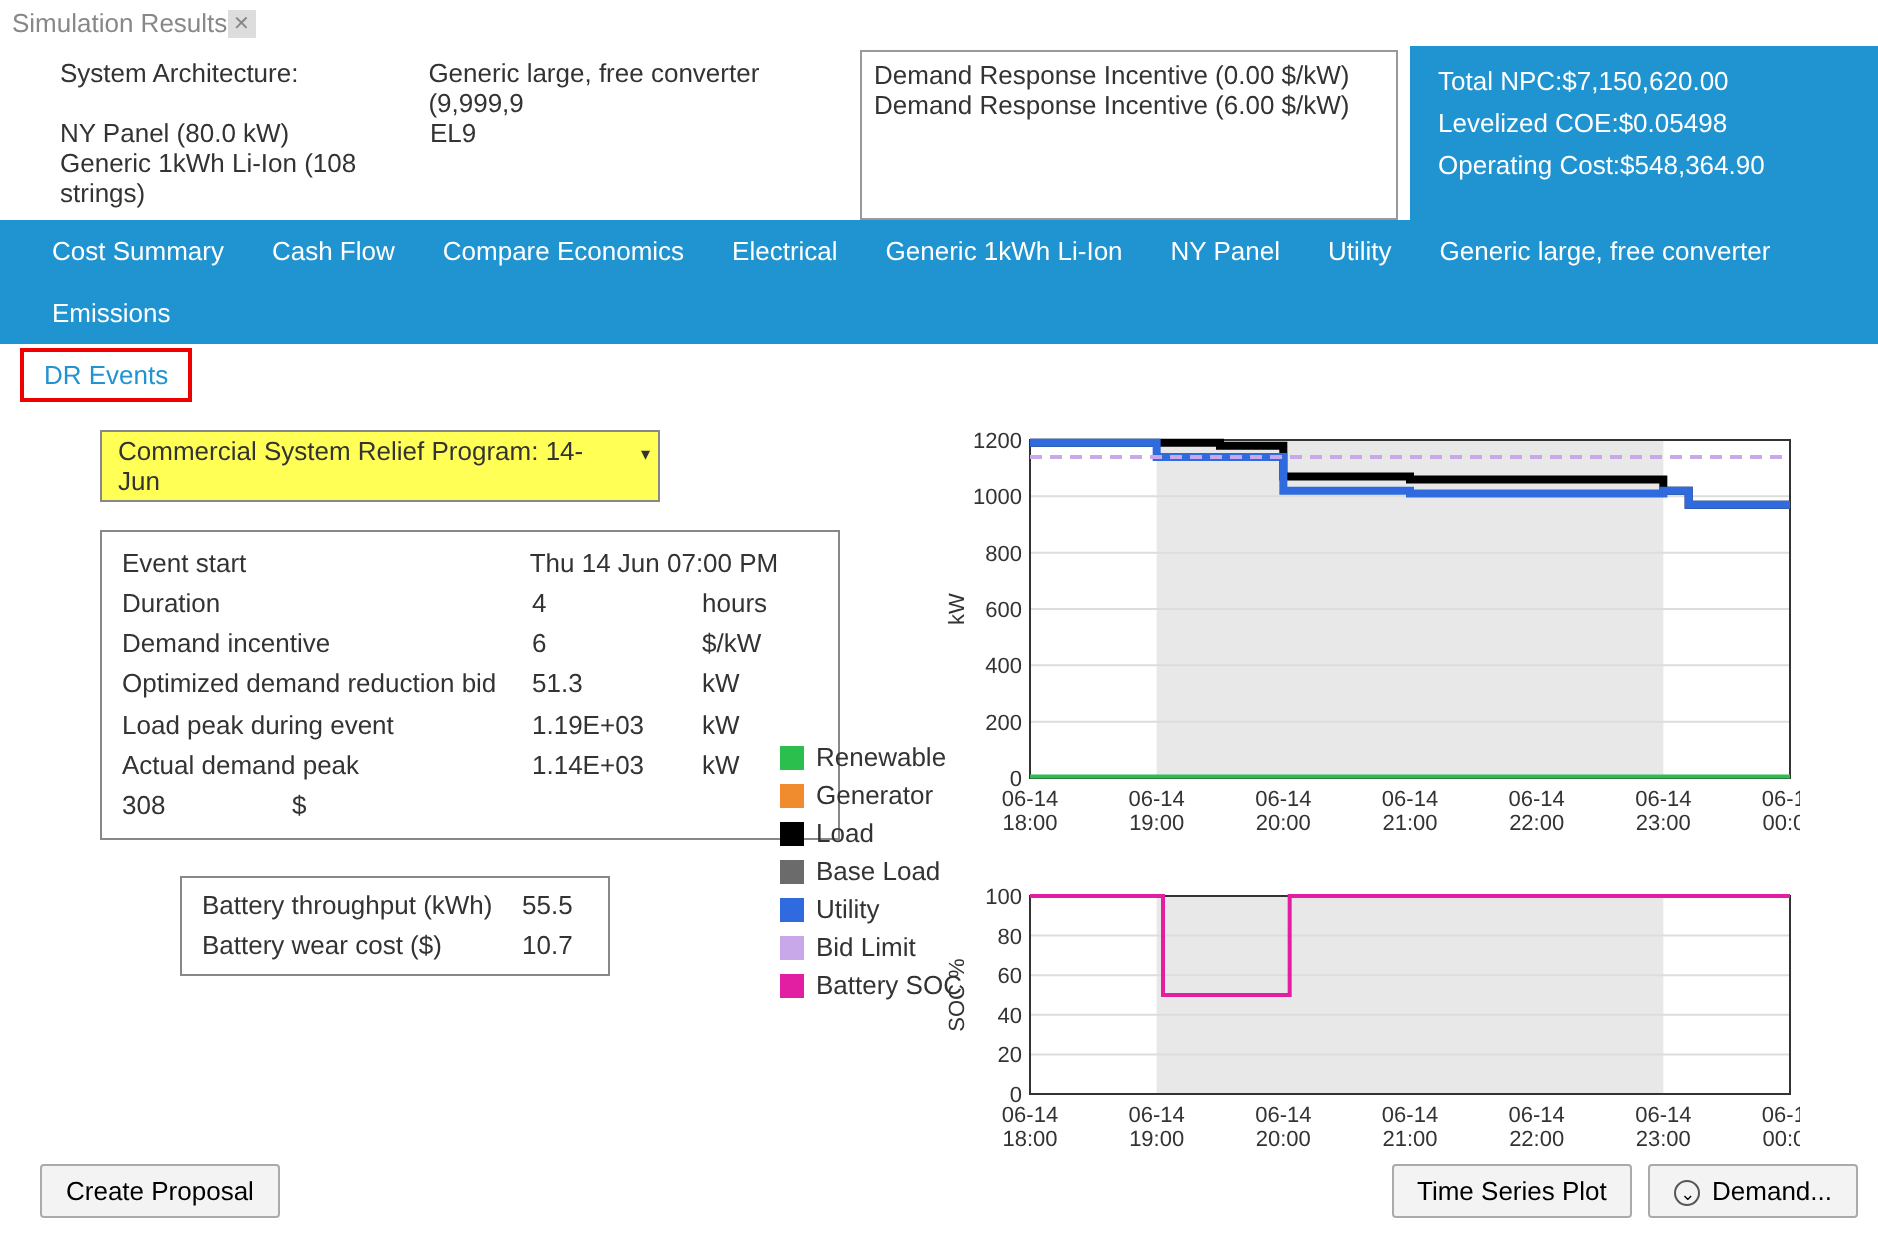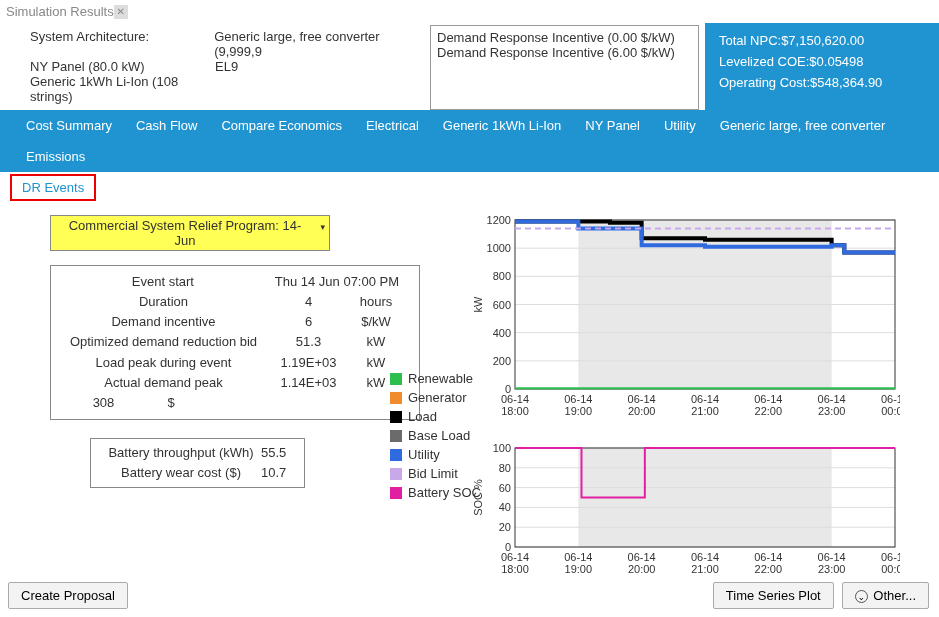--- a/index.html
+++ b/index.html
@@ -75,21 +75,20 @@
     padding: 4px 10px;
     background: #fff;
     font-size: 13px;
   }
   .body {
     display: flex;
     padding: 8px 12px 0 50px;
   }
   .left {
     width: 420px;
-    text-align: center;
   }
   .selector {
     background: #ffff55;
     border: 1px solid #888;
     padding: 2px 18px 2px 8px;
     position: relative;
     font-size: 13px;
     width: 280px;
     cursor: pointer;
   }
@@ -124,21 +123,21 @@
   .swatch { width: 12px; height: 12px; margin-right: 6px; }
   .charts {
     flex: 1;
     position: relative;
   }
   .chart { position: relative; }
   .chart svg { display: block; }
   .footer {
     position: absolute;
     bottom: 8px;
-    left: 8px; right: 10px;
+    left: 20px; right: 10px;
     display: flex;
     justify-content: space-between;
   }
   .btn {
     border: 1px solid #aaa;
     background: #f3f3f3;
     padding: 5px 12px;
     font-family: inherit;
     font-size: 13px;
     cursor: pointer;
@@ -368,16 +367,16 @@
       <span>Battery SOC</span>
     </div>
   </div>
 
 <div class="footer">
   <button class="btn">Create Proposal</button>
   <div class="btns-right">
     <button class="btn">Time Series Plot</button>
     <button class="btn">
       <span style="border:1px solid #555;border-radius:50%;display:inline-block;width:13px;height:13px;text-align:center;line-height:12px;font-size:9px;margin-right:2px;">⌄</span>
-      <span>Other...</span>
+      <span>Demand...</span>
     </button>
   </div>
 </div>
 
 </body></html>

